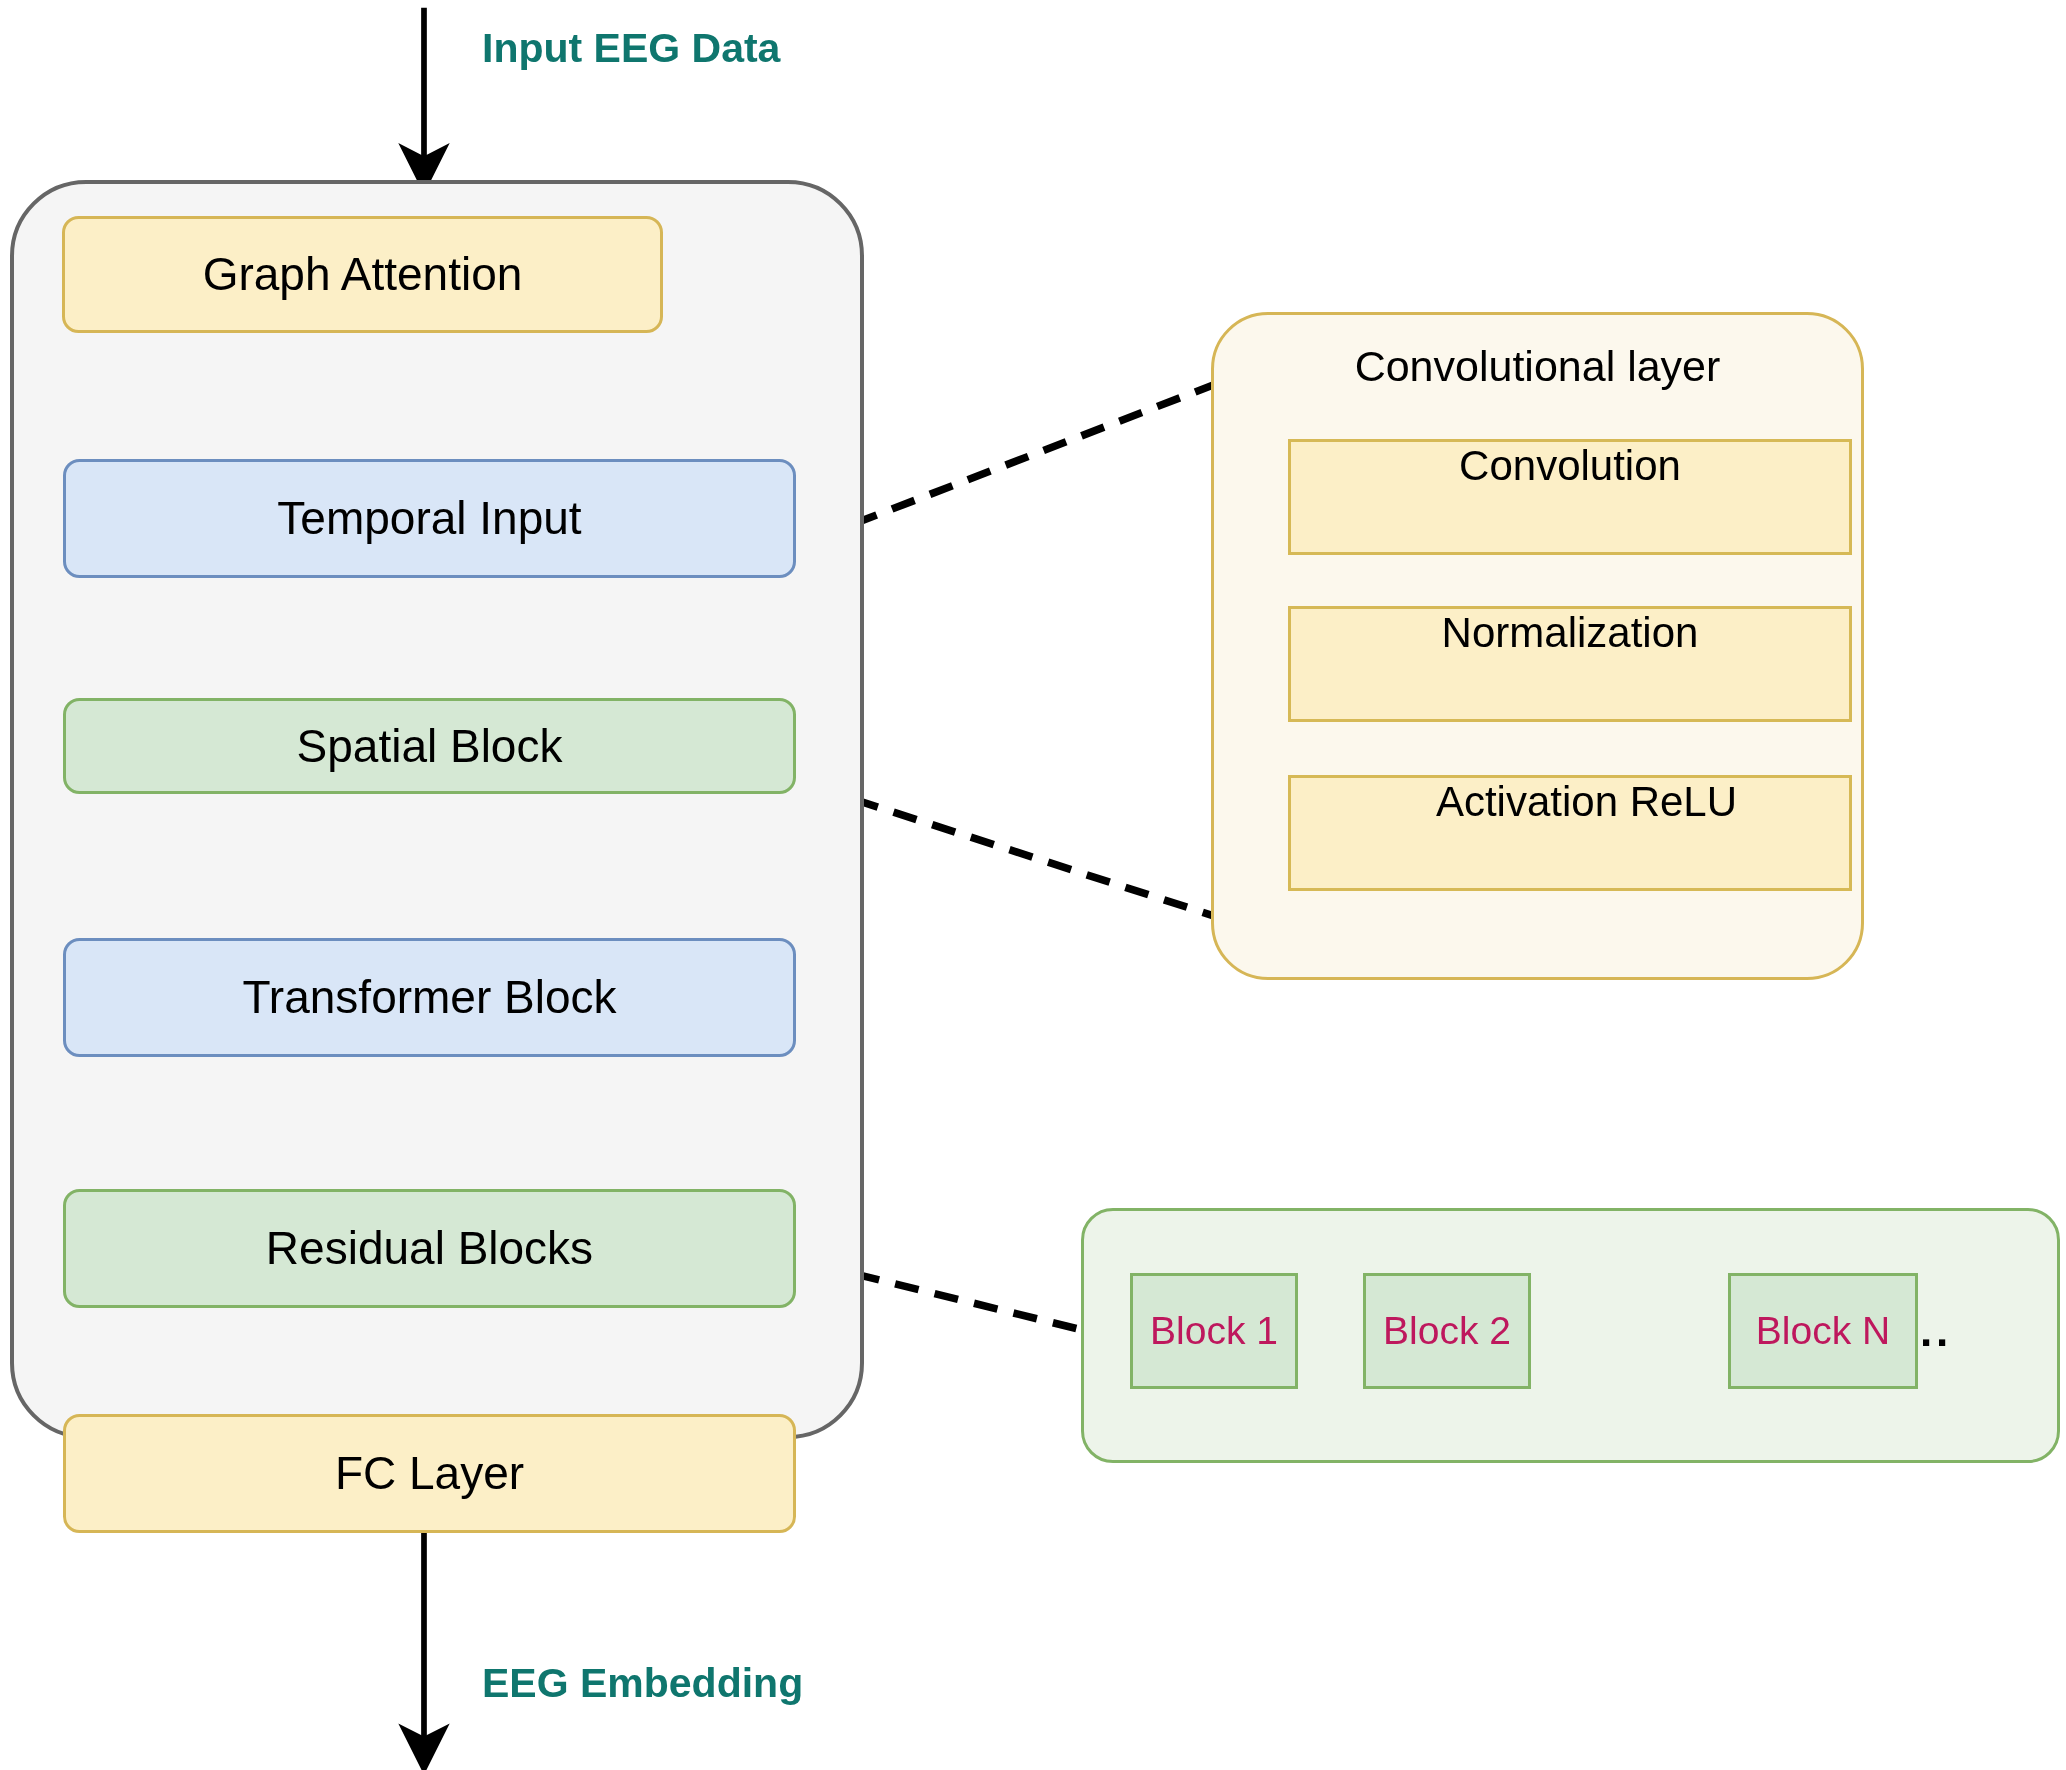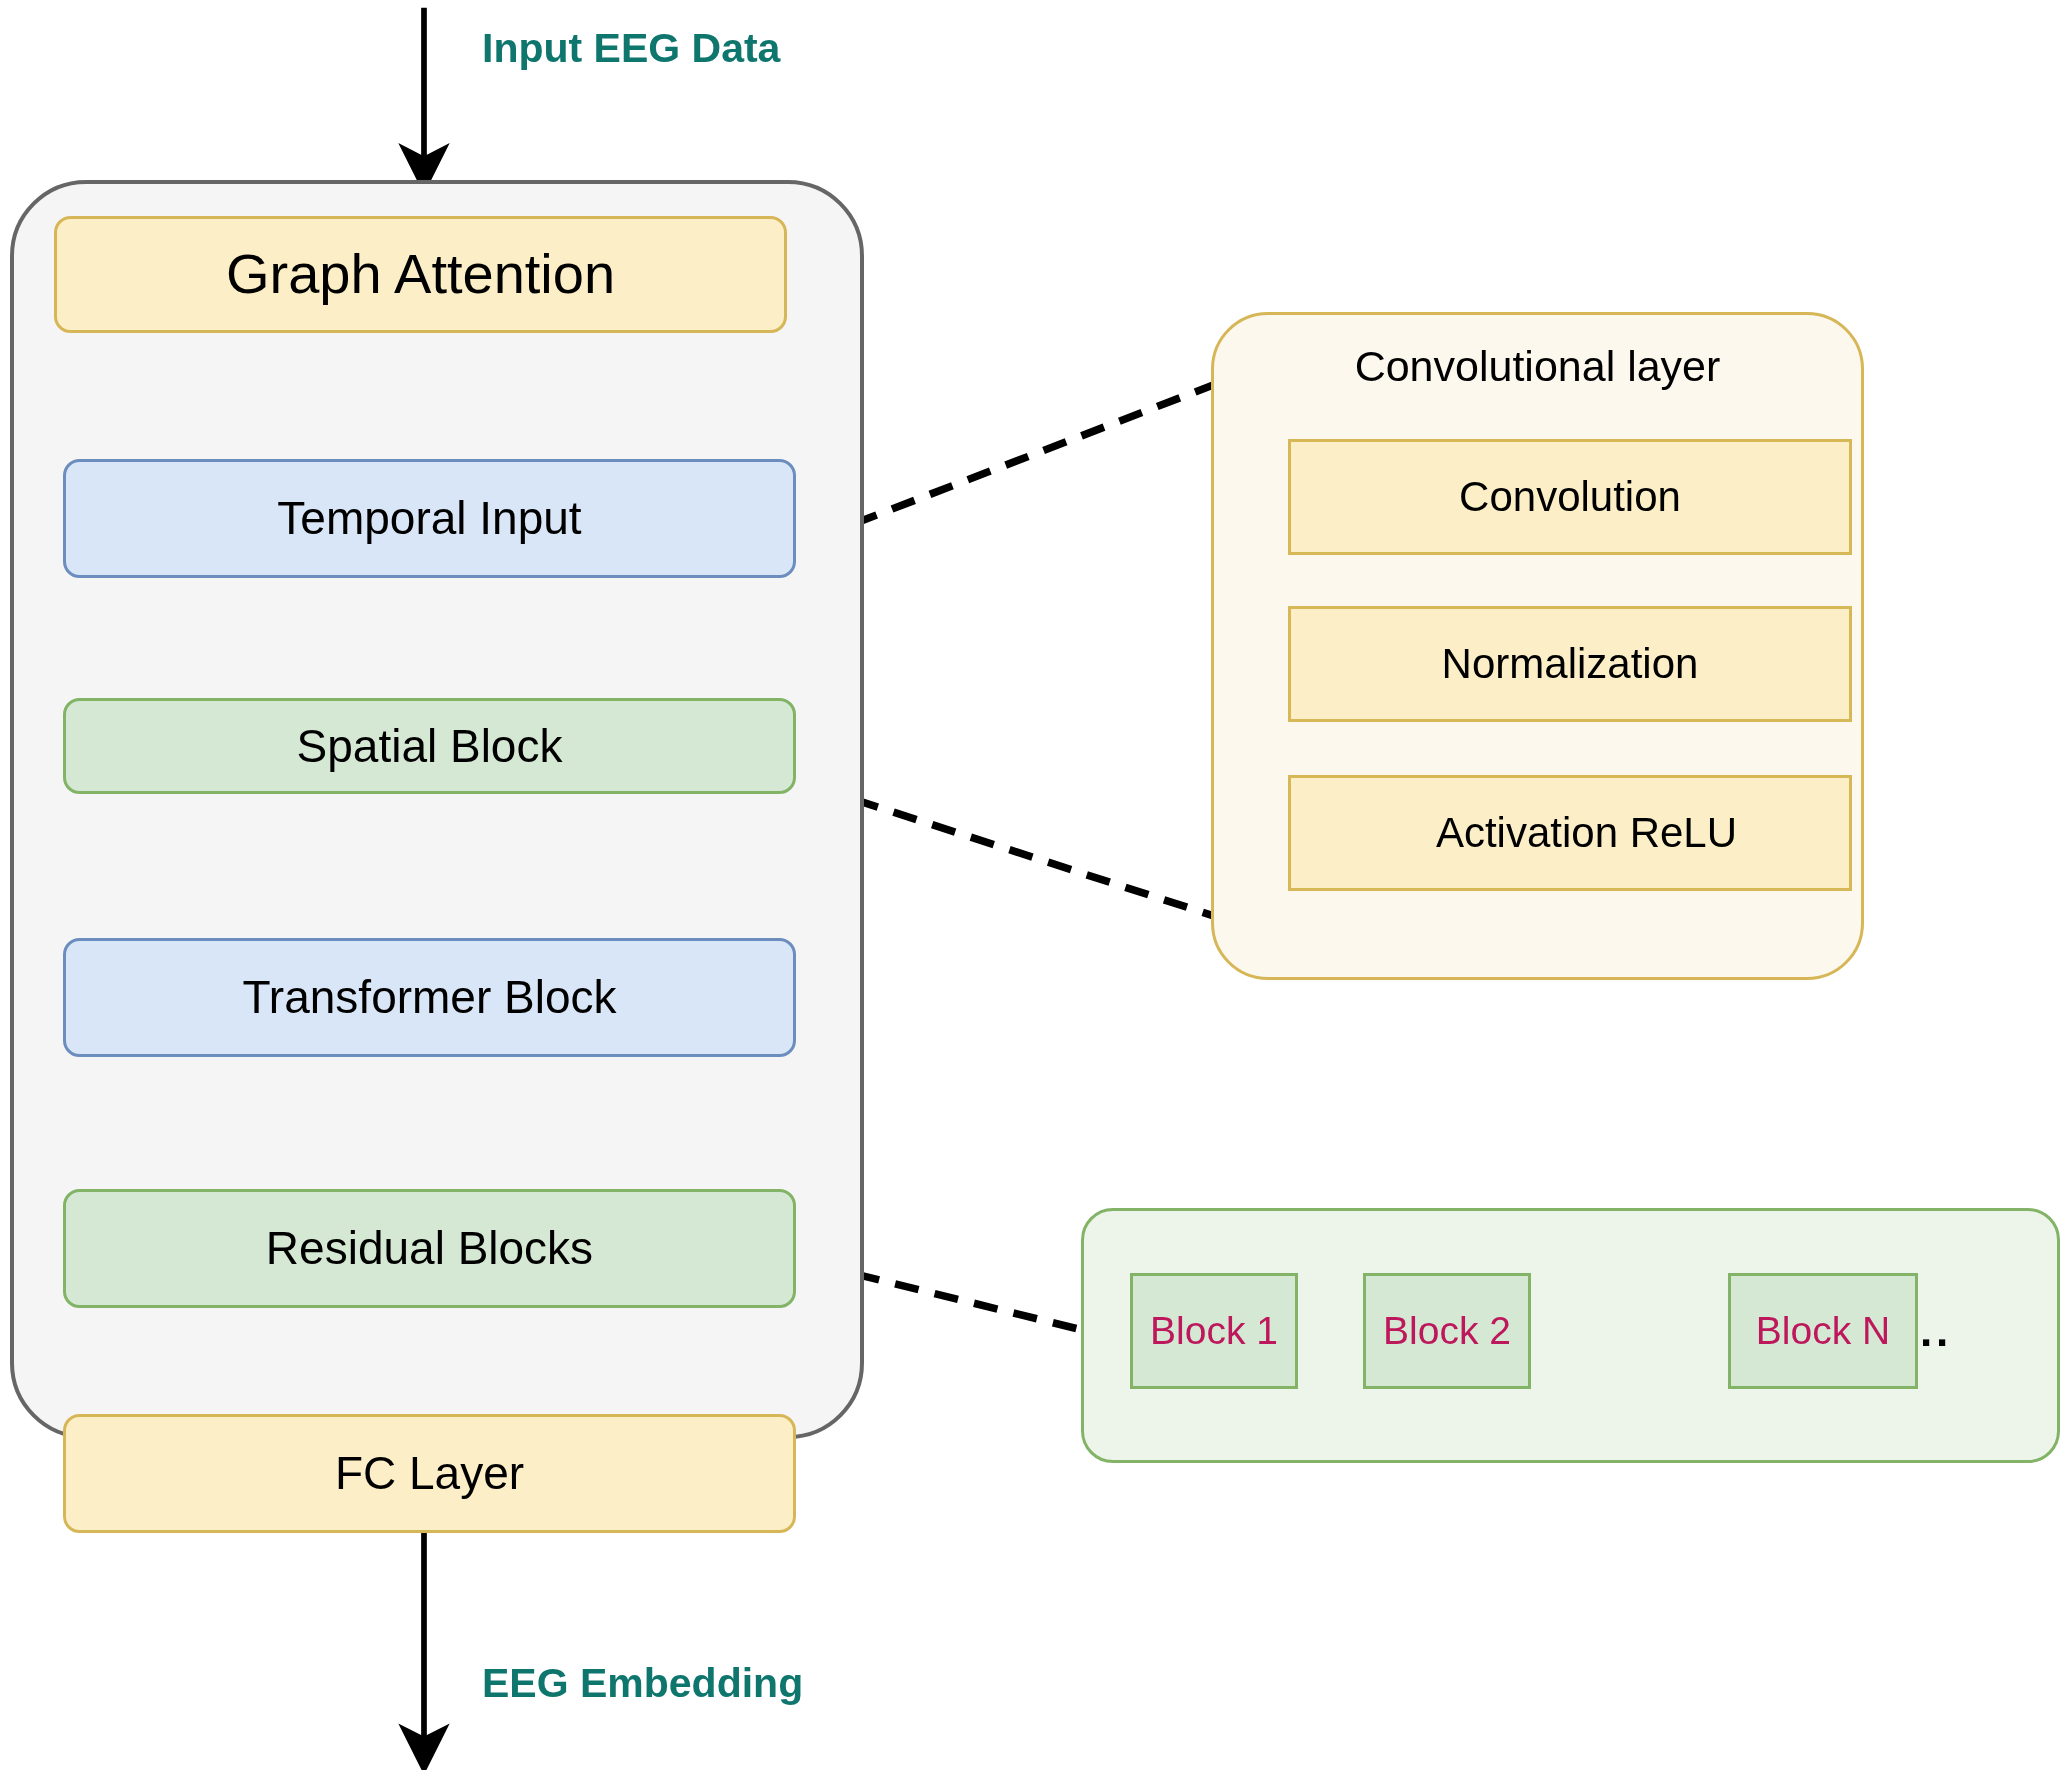--- a/index.html
+++ b/index.html
@@ -89,21 +89,20 @@
   }
   .conv-item {
     position: absolute;
     left: 74px;
     width: 564px;
     height: 116px;
     box-sizing: border-box;
     background: #FCEFC7;
     border: 3.8px solid #D6B956;
     display: flex;
-    align-items: center;
     justify-content: center;
     font-size: 42px;
     color: #000;
   }
 
   
   #residual-panel {
     position: absolute;
     left: 1081px;
     top: 1208px;
@@ -202,21 +201,21 @@
       <line x1="1286" y1="1992" x2="1716" y2="2098" stroke="#000000" stroke-width="12" stroke-dasharray="38 26" stroke-linecap="butt"></line>
     </g>
   </svg>
 
   <div class="flow-label" style="left:482px; top:25.4px;">Input EEG Data</div>
 
   <div class="flow-label" style="left:482px; top:1660px;">EEG Embedding</div>
 
   <div id="pipeline-container"></div>
 
-  <div class="node rounded yellow" style="left:54px; top:216px; width:733px; height:117px; font-size:56px;">
+  <div class="node rounded yellow" style="left:62px; top:216px; width:601px; height:117px; font-size:46px;">
     <span class="lbl">Graph Attention</span>
   </div>
 
   <div class="node rounded blue" style="left:63px; top:459px; width:733px; height:119px; font-size:46px;">
     <span class="lbl">Temporal Input</span>
   </div>
 
   <div class="node rounded green" style="left:63px; top:698px; width:733px; height:96px; font-size:46px;">
     <span class="lbl">Spatial  Block</span>
   </div>

